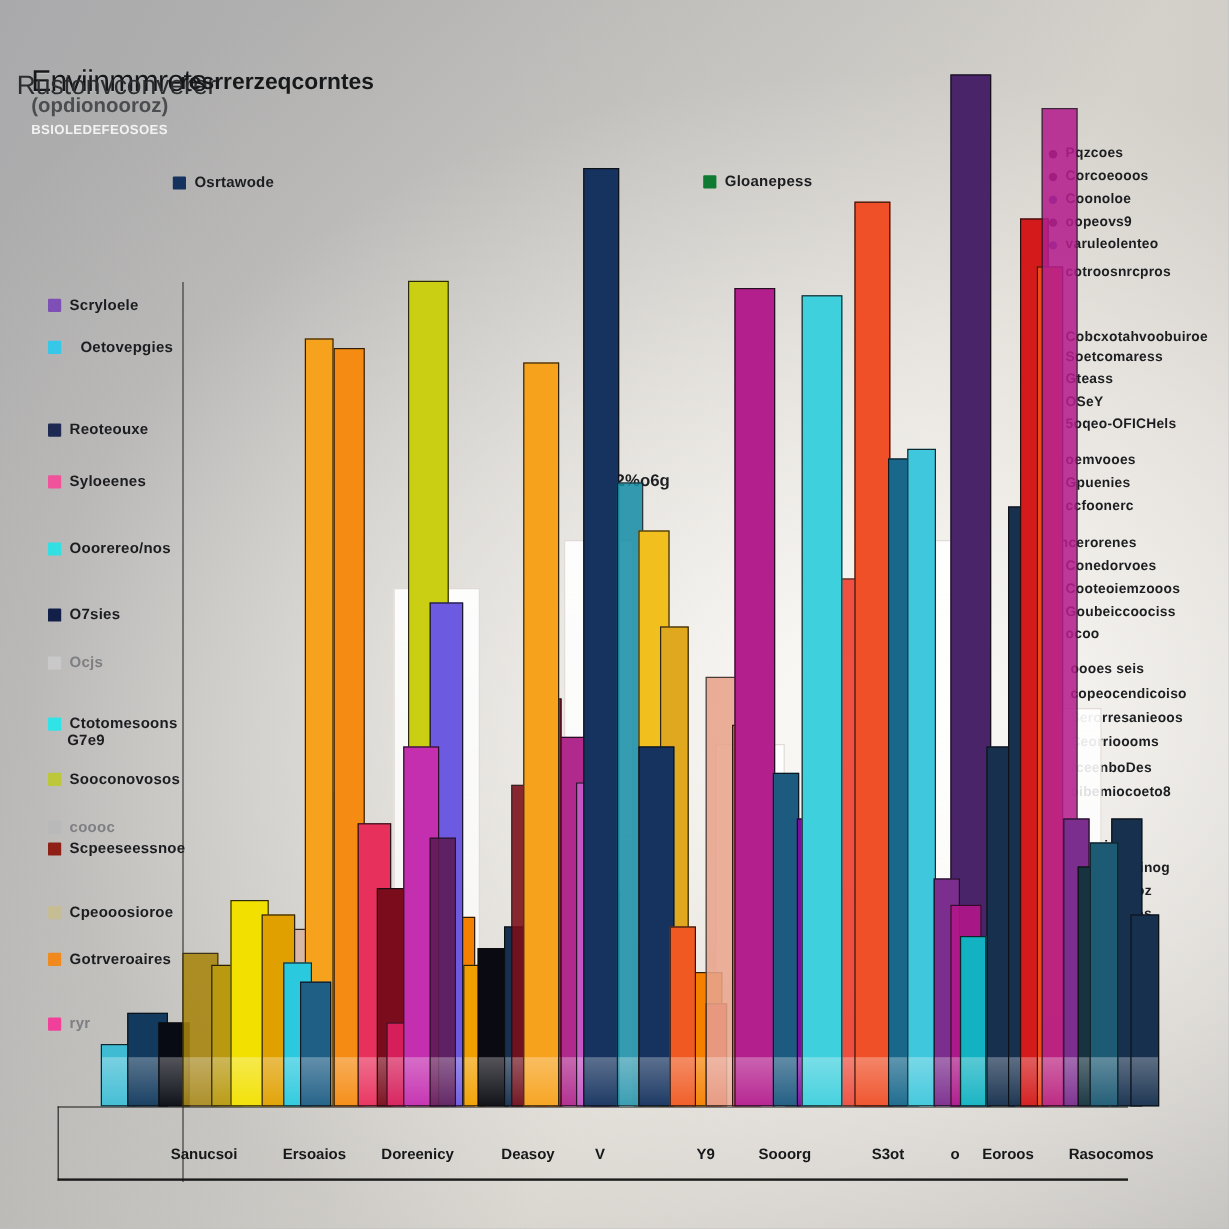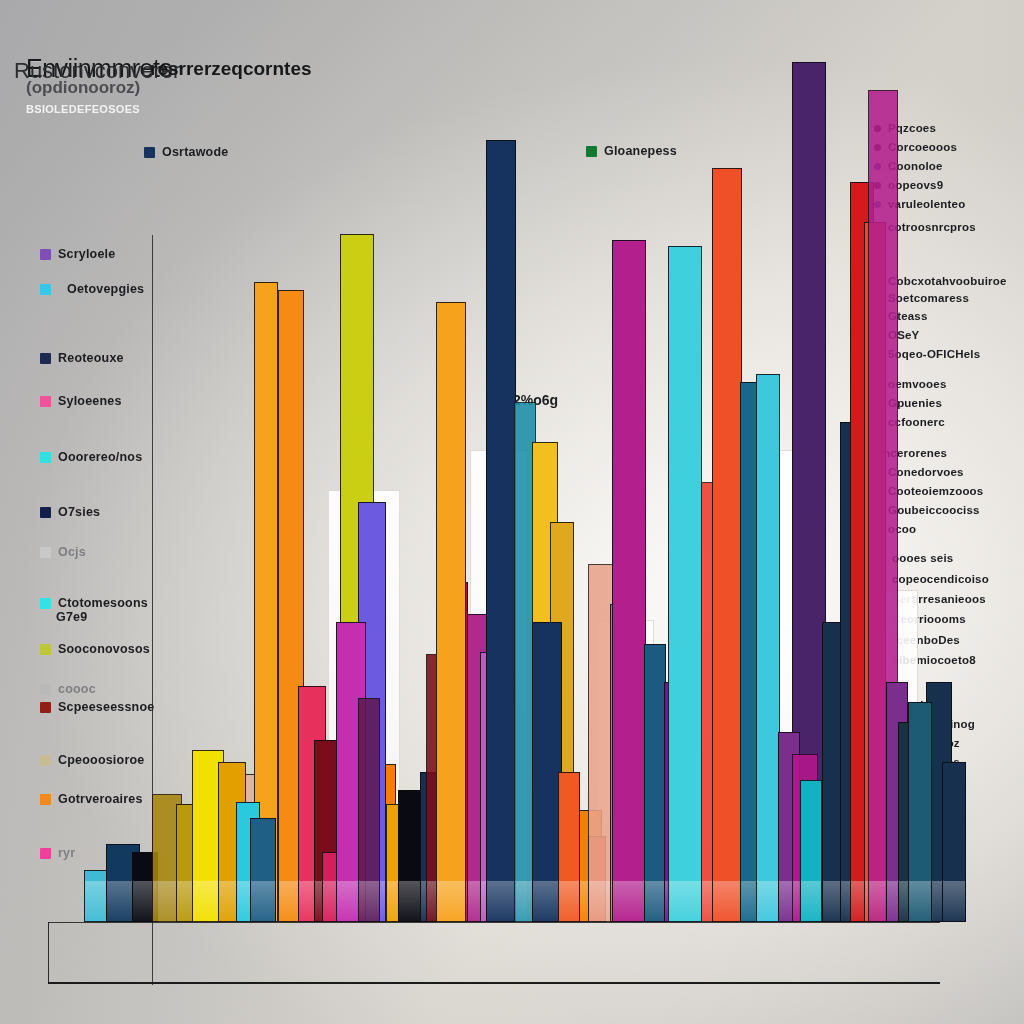--- a/index.html
+++ b/index.html
@@ -504,14 +504,27 @@
           <span class="lg-dot" style="background:#12c2c8"></span>
           <span class="lg-tx">opdionooroz</span>
         </div>
         <div class="lg-item" style="left: 874px; top: 756px; pointer-events: auto;">
           <span class="lg-dot" style="background:#2a7a8c"></span>
           <span class="lg-tx">gainuvehces</span>
         </div>
       </div>
   </div>
 
+  <div class="xticks" id="xticks">
+      <div class="xtick" style="left: 170px;">Sanucsoi</div>
+      <div class="xtick" style="left: 262px;">Ersoaios</div>
+      <div class="xtick" style="left: 348px;">Doreenicy</div>
+      <div class="xtick" style="left: 440px;">Deasoy</div>
+      <div class="xtick" style="left: 500px;">V</div>
+      <div class="xtick" style="left: 588px;">Y9</div>
+      <div class="xtick" style="left: 654px;">Sooorg</div>
+      <div class="xtick" style="left: 740px;">S3ot</div>
+      <div class="xtick" style="left: 796px;">o</div>
+      <div class="xtick" style="left: 840px;">Eoroos</div>
+      <div class="xtick" style="left: 926px;">Rasocomos</div>
+    </div>
 
 </div>
 
 </body></html>

